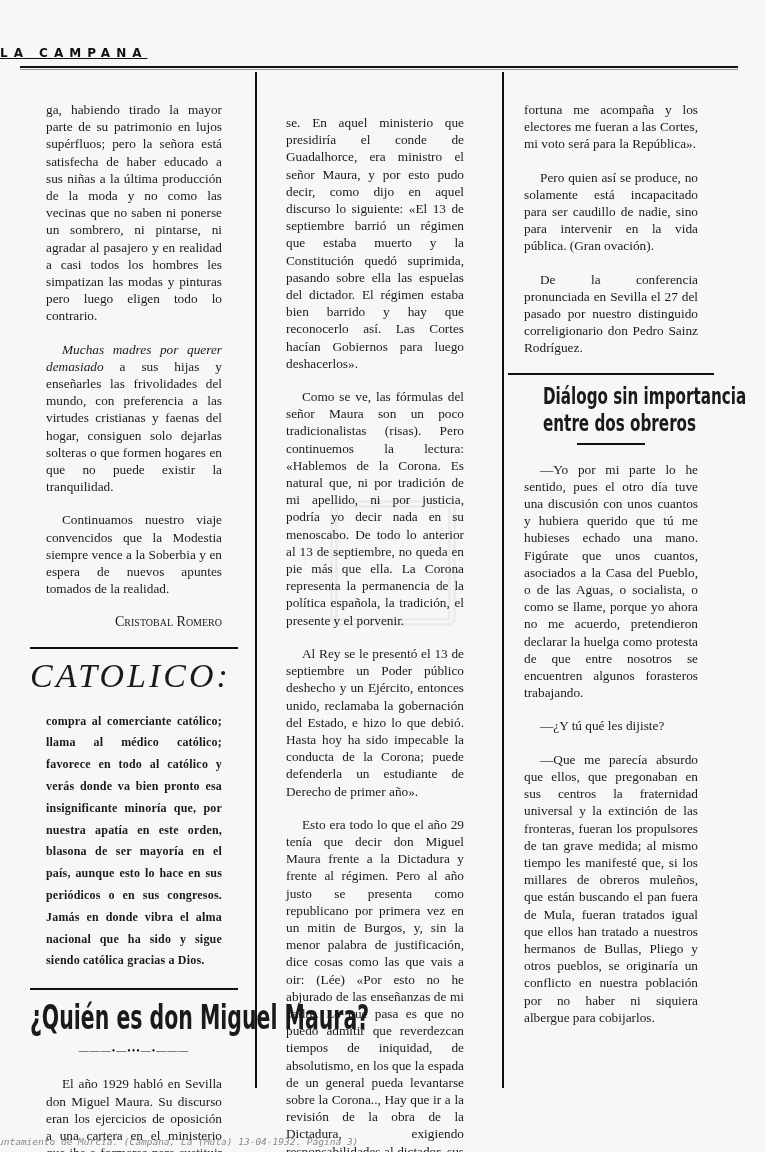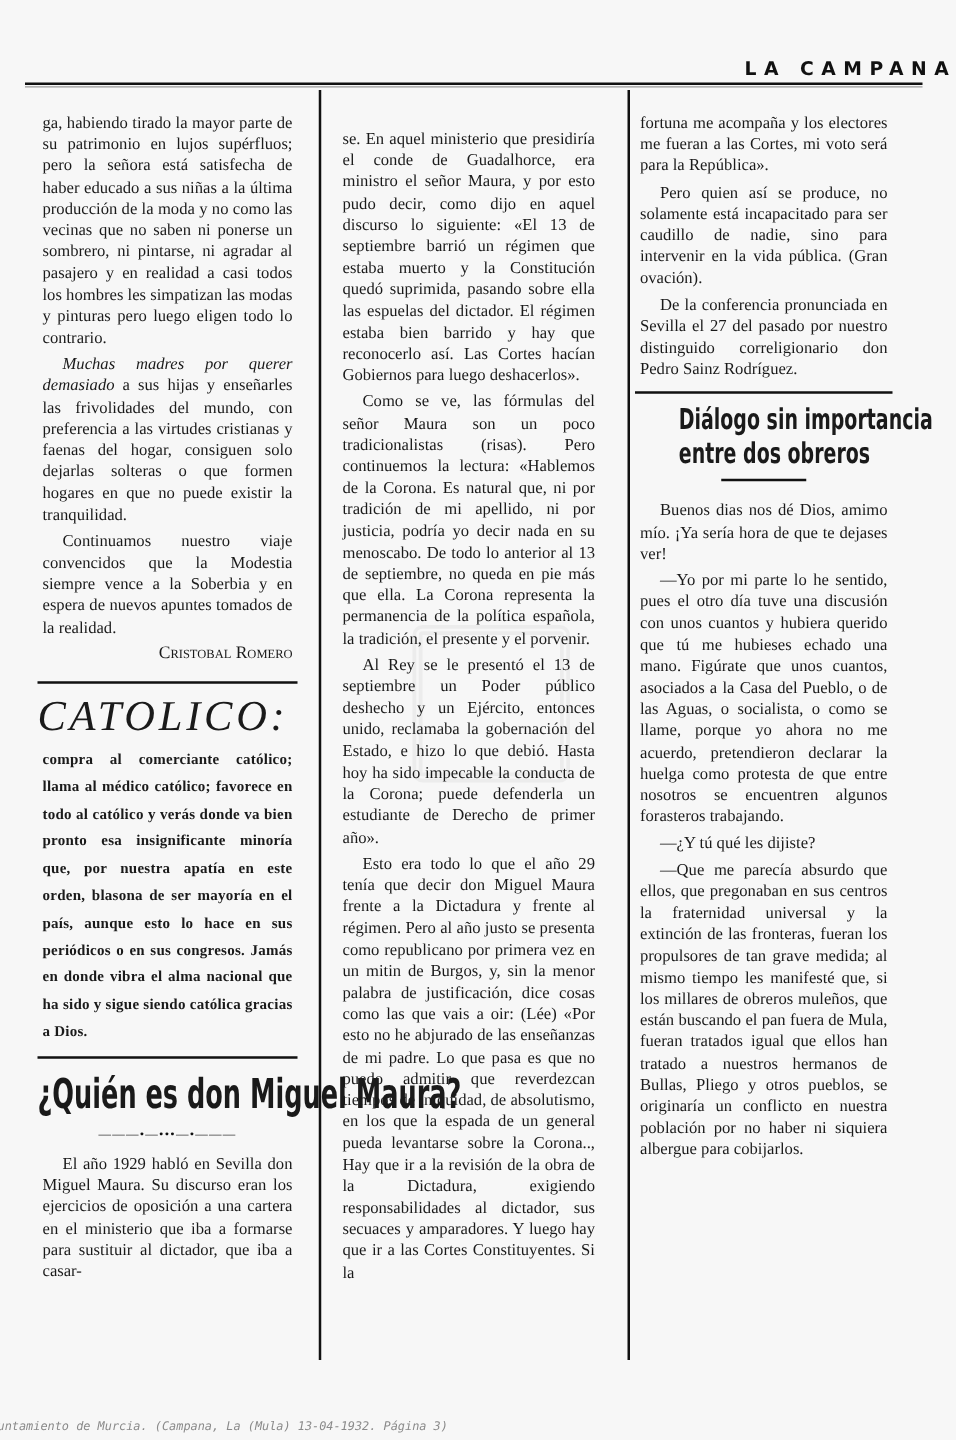--- a/index.html
+++ b/index.html
@@ -1,29 +1,29 @@
 <!DOCTYPE html>
 <html><head>
 <meta charset="utf-8">
 <style>
   html, body { margin:0; padding:0; }
   body {
     width:765px; height:1152px; background:#f7f7f7; position:relative; overflow:hidden;
     font-family:"Liberation Serif","DejaVu Serif",serif; color:#1a1a1a;
   }
   .masthead {
-    position:absolute; top:46px; left:0; width:765px; text-align:right;
+    position:absolute; top:46px; left:0; width:765px; text-align:left;
     font-family:"DejaVu Sans","Liberation Sans",sans-serif; font-weight:bold;
-    font-size:15px; letter-spacing:6px; color:#111;
+    font-size:12px; letter-spacing:6px; color:#111;text-decoration:underline;
   }
   .rule-top { position:absolute; top:66px; left:20px; width:718px; height:2px; background:#111; }
   .rule-top2 { position:absolute; top:69px; left:20px; width:718px; height:1px; background:#999; }
   .divider { position:absolute; width:2px; background:#111; }
   .col { position:absolute; font-size:13.3px; line-height:17.2px; text-align:justify; }
-  .col p { margin:4px; }
+  .col p { margin:16px; }
   .col .ind { text-indent:16px; }
   .sig { text-align:right; font-variant:small-caps; font-size:14px; margin-top:1px !important; }
   .hr { height:2px; background:#111; margin:8px 0; }
   .catolico-title {
     font-size:34px; letter-spacing:3px; line-height:38px; text-align:left; margin:4px 0 3px; white-space:nowrap;font-style:italic;
   }
   .catolico-body { font-weight:bold; font-size:12px; line-height:21.8px; letter-spacing:0.2px; }
   .headline-cond {
     font-family:"DejaVu Sans","Liberation Sans",sans-serif; font-weight:bold;
     transform:scaleX(0.62); transform-origin:left center; white-space:nowrap;
@@ -80,19 +80,18 @@
 
 <div class="col" style="left:508px;top:85px;width:206px;">
   <p>fortuna me acompaña y los electores me fueran a las Cortes, mi voto será para la República».</p>
   <p class="ind">Pero quien así se produce, no solamente está incapacitado para ser caudillo de nadie, sino para intervenir en la vida pública. (Gran ovación).</p>
   <p class="ind">De la conferencia pronunciada en Sevilla el 27 del pasado por nuestro distinguido correligionario don Pedro Sainz Rodríguez.</p>
 
   <div class="hr" style="margin-top:10px;"></div>
   <div class="dlg-title" style="margin-top:6px;">Diálogo sin importancia</div>
   <div class="dlg-title">entre dos obreros</div>
   <div class="short-rule"></div>
-  <p class="ind">Buenos dias nos dé Dios, amimo mío. ¡Ya sería hora de que te dejases ver!</p>
   <p class="ind">—Yo por mi parte lo he sentido, pues el otro día tuve una discusión con unos cuantos y hubiera querido que tú me hubieses echado una mano. Figúrate que unos cuantos, asociados a la Casa del Pueblo, o de las Aguas, o socialista, o como se llame, porque yo ahora no me acuerdo, pretendieron declarar la huelga como protesta de que entre nosotros se encuentren algunos forasteros trabajando.</p>
   <p class="ind">—¿Y tú qué les dijiste?</p>
   <p class="ind">—Que me parecía absurdo que ellos, que pregonaban en sus centros la fraternidad universal y la extinción de las fronteras, fueran los propulsores de tan grave medida; al mismo tiempo les manifesté que, si los millares de obreros muleños, que están buscando el pan fuera de Mula, fueran tratados igual que ellos han tratado a nuestros hermanos de Bullas, Pliego y otros pueblos, se originaría un conflicto en nuestra población por no haber ni siquiera albergue para cobijarlos.</p>
 </div>
 
 <div class="footer">untamiento de Murcia. (Campana, La (Mula) 13-04-1932. Página 3)</div>
 
 </body></html>

